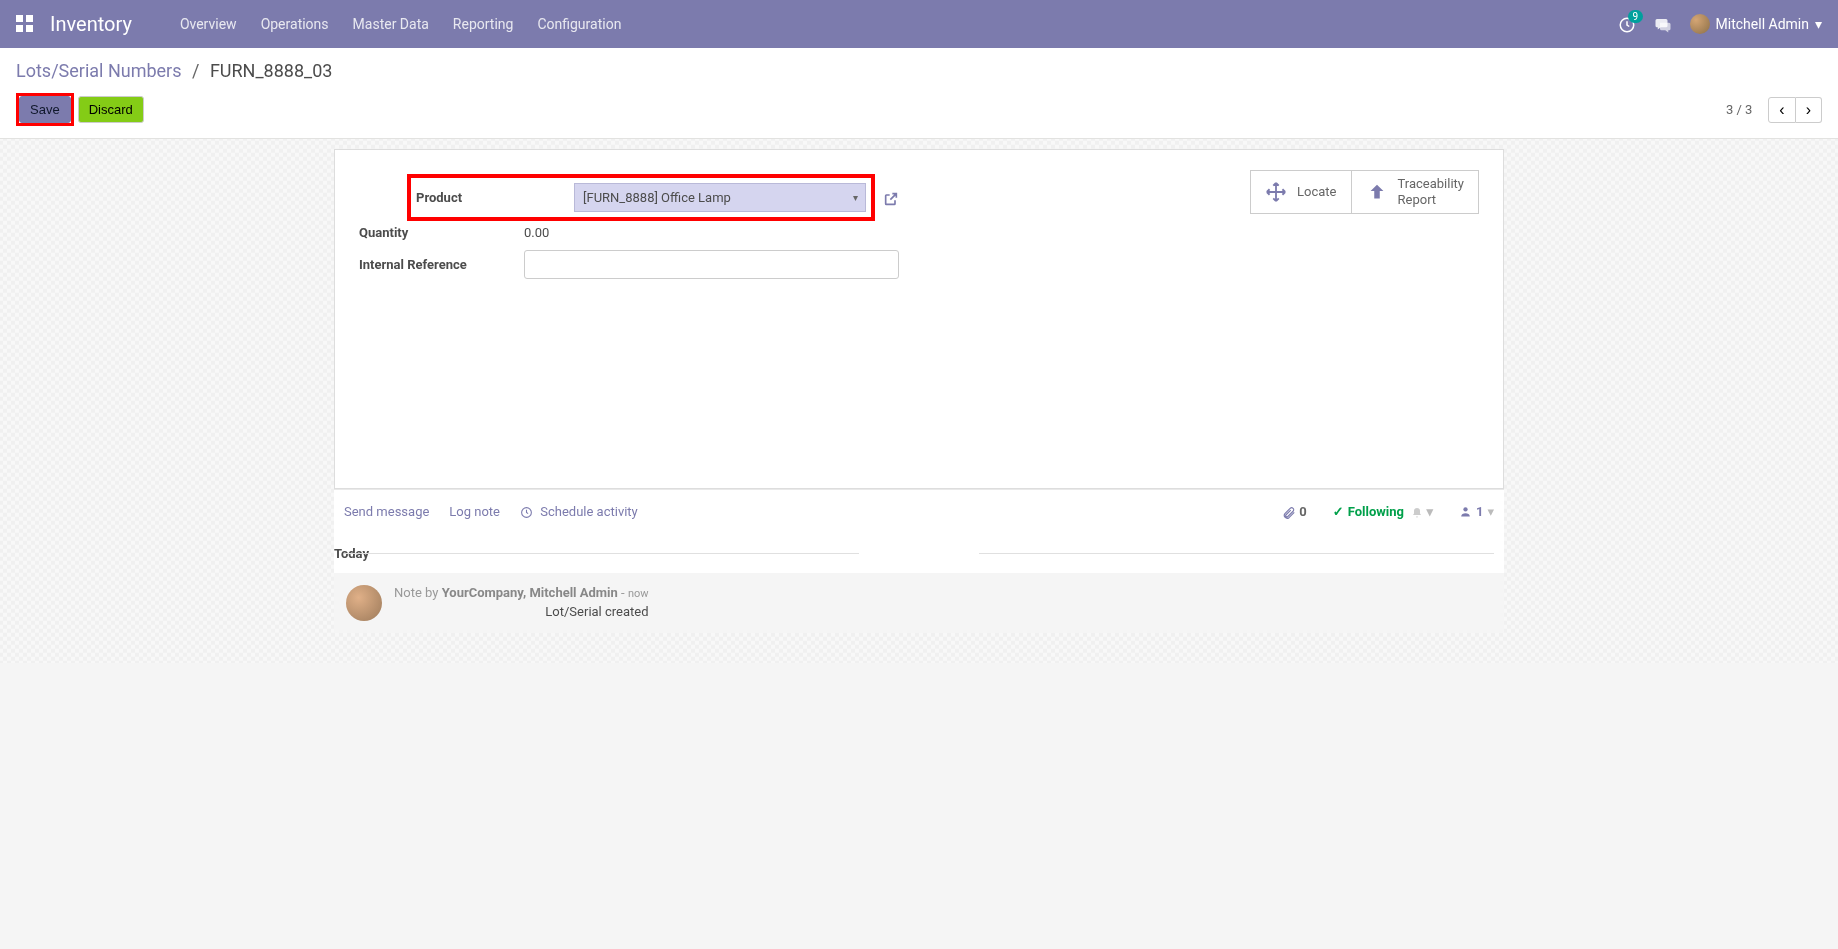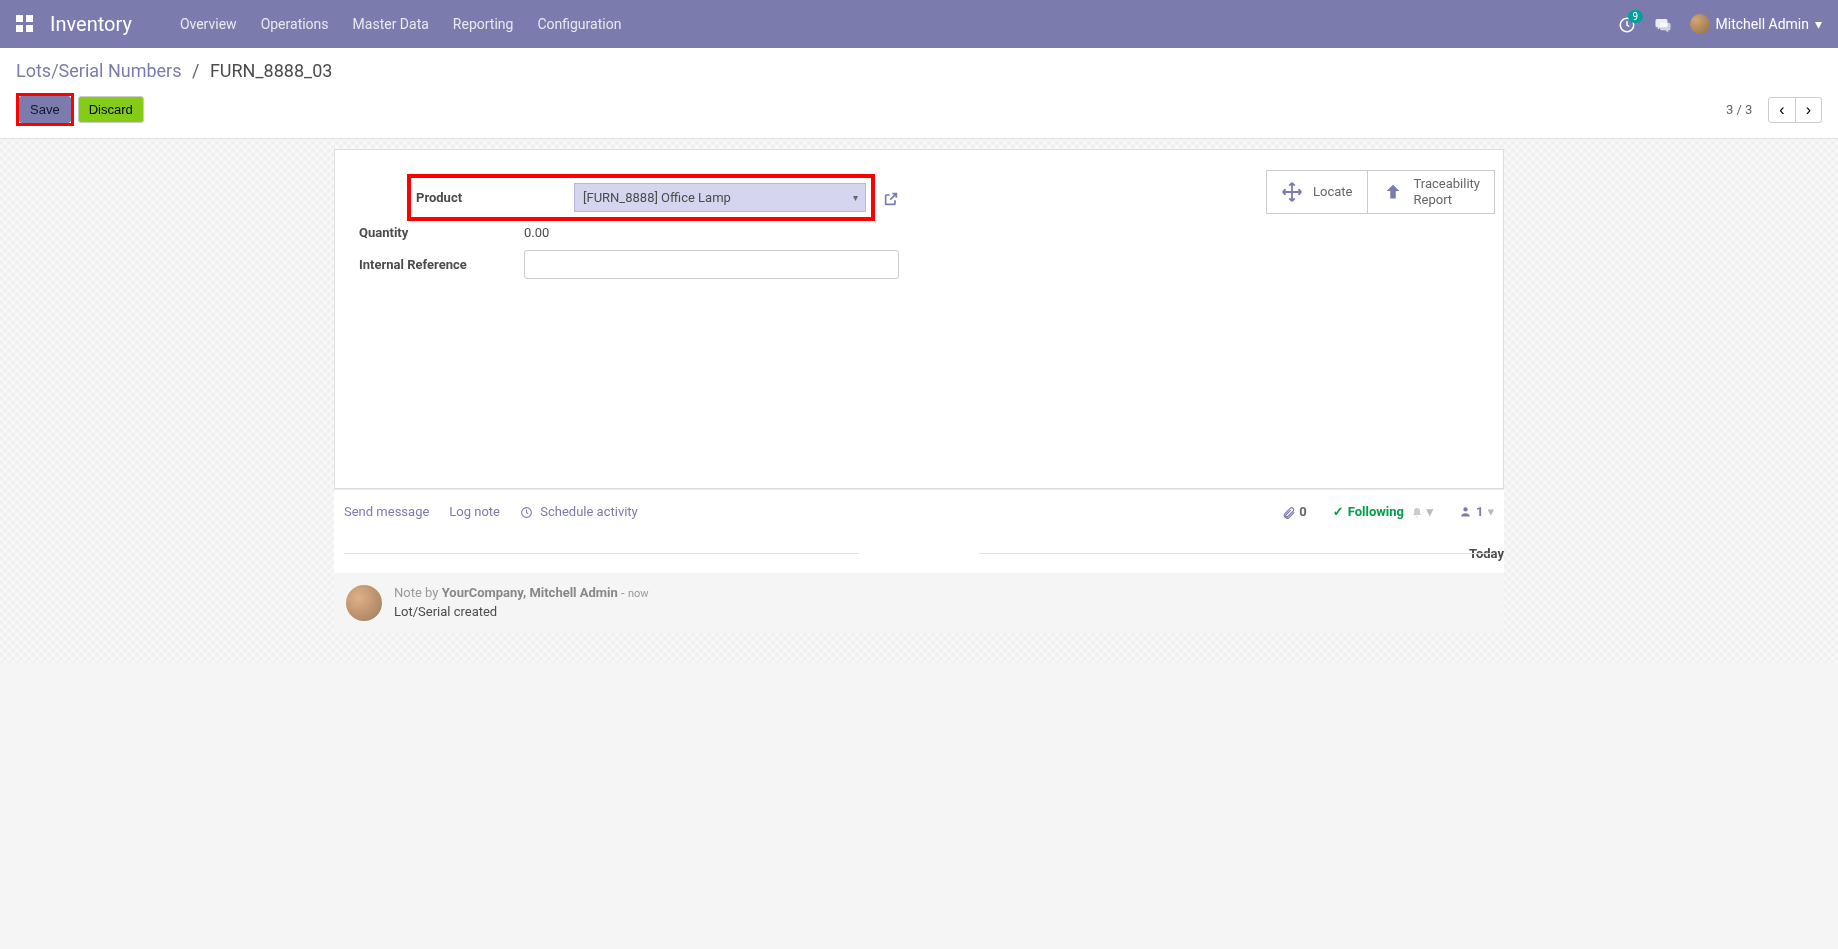--- a/index.html
+++ b/index.html
@@ -33,21 +33,21 @@
 .pager { margin-left: auto; display: flex; align-items: center; gap: 16px; font-size: 13px; color: #666; }
 .pager-btns { display: flex; }
 .pager-btn { border: 1px solid #ccc; background: #fff; padding: 4px 10px; cursor: pointer; font-size: 16px; line-height: 1; }
 .pager-btn:first-child { border-radius: 3px 0 0 3px; }
 .pager-btn:last-child { border-radius: 0 3px 3px 0; border-left: none; }
 
 
 .content { display: flex; justify-content: center; padding-top: 10px; background: repeating-conic-gradient(#f0f0f0 0% 25%, #f8f8f8 0% 50%) 50% / 8px 8px; padding-bottom: 30px; }
 .sheet-wrap { width: 1170px; }
 .form-sheet { background: #fff; border: 1px solid #ddd; padding: 24px; min-height: 340px; position: relative; }
-.stat-buttons { position: absolute; right: 8px; top: 20px; display: flex; }
+.stat-buttons { position: absolute; right: 24px; top: 20px; display: flex; }
 .stat-btn { border: 1px solid #ccc; display: flex; align-items: center; padding: 8px 14px; height: 44px; cursor: pointer; gap: 10px; font-size: 13px; color: #666; }
 .stat-btn + .stat-btn { border-left: none; }
 .stat-icon { color: #7c7bad; }
 .stat-text { line-height: 1.2; }
 
 .title-block { margin-bottom: 30px; }
 .title-label { font-size: 13px; font-weight: 700; color: #4c4c4c; margin-bottom: 4px; display: block; }
 .title-input { background: #d5d5ef; border: 1px solid #b9b9d8; padding: 6px 10px; font-size: 22px; width: 410px; color: #4c4c4c; outline: none; }
 .title-highlight { border: 4px solid #ff0000; padding: 5px 10px 8px 6px; display: inline-block; }
 
@@ -65,27 +65,27 @@
 
 .chatter { background: #fff; border-top: 1px solid #e9e9e9; }
 .chatter-top { display: flex; align-items: center; padding: 14px 10px; font-size: 13px; }
 .chatter-link { color: #7c7bad; margin-right: 20px; cursor: pointer; }
 .chatter-link .clk { margin-right: 4px; }
 .chatter-right { margin-left: auto; display: flex; align-items: center; gap: 26px; color: #7c7bad; }
 .following { color: #00a04a; font-weight: 700; }
 .following .chk { margin-right: 4px; }
 .followers-dd { color: #7c7bad; display: flex; align-items: center; gap: 4px; }
 .bell-caret { color: #bbb; margin-left: 4px; }
-.date-sep { text-align: right; padding: 12px 0; font-size: 13px; font-weight: 700; color: #4c4c4c; position: relative; }
+.date-sep { text-align: left; padding: 12px 0; font-size: 13px; font-weight: 700; color: #4c4c4c; position: relative; }
 .date-sep::before, .date-sep::after { content: ""; position: absolute; top: 50%; width: 44%; height: 1px; background: #e0e0e0; }
 .date-sep::before { left: 10px; }
 .date-sep::after { right: 10px; }
 .msg { background: #f5f5f5; display: flex; gap: 12px; padding: 12px; }
 .msg-avatar { width: 36px; height: 36px; border-radius: 50%; background: radial-gradient(circle at 35% 35%, #e0b088, #9c7a5a); flex-shrink: 0; }
-.msg-body { font-size: 13px; }
+.msg-body { font-size: 13px; text-align: right; }
 .msg-head { color: #999; margin-bottom: 4px; }
 .msg-head .author { color: #888; font-weight: 700; }
 .msg-head .time { font-size: 11px; }
 .msg-content { color: #4c4c4c; }
 
 svg { display: inline-block; vertical-align: middle; }
 </style>
 </head>
 <body>
 

